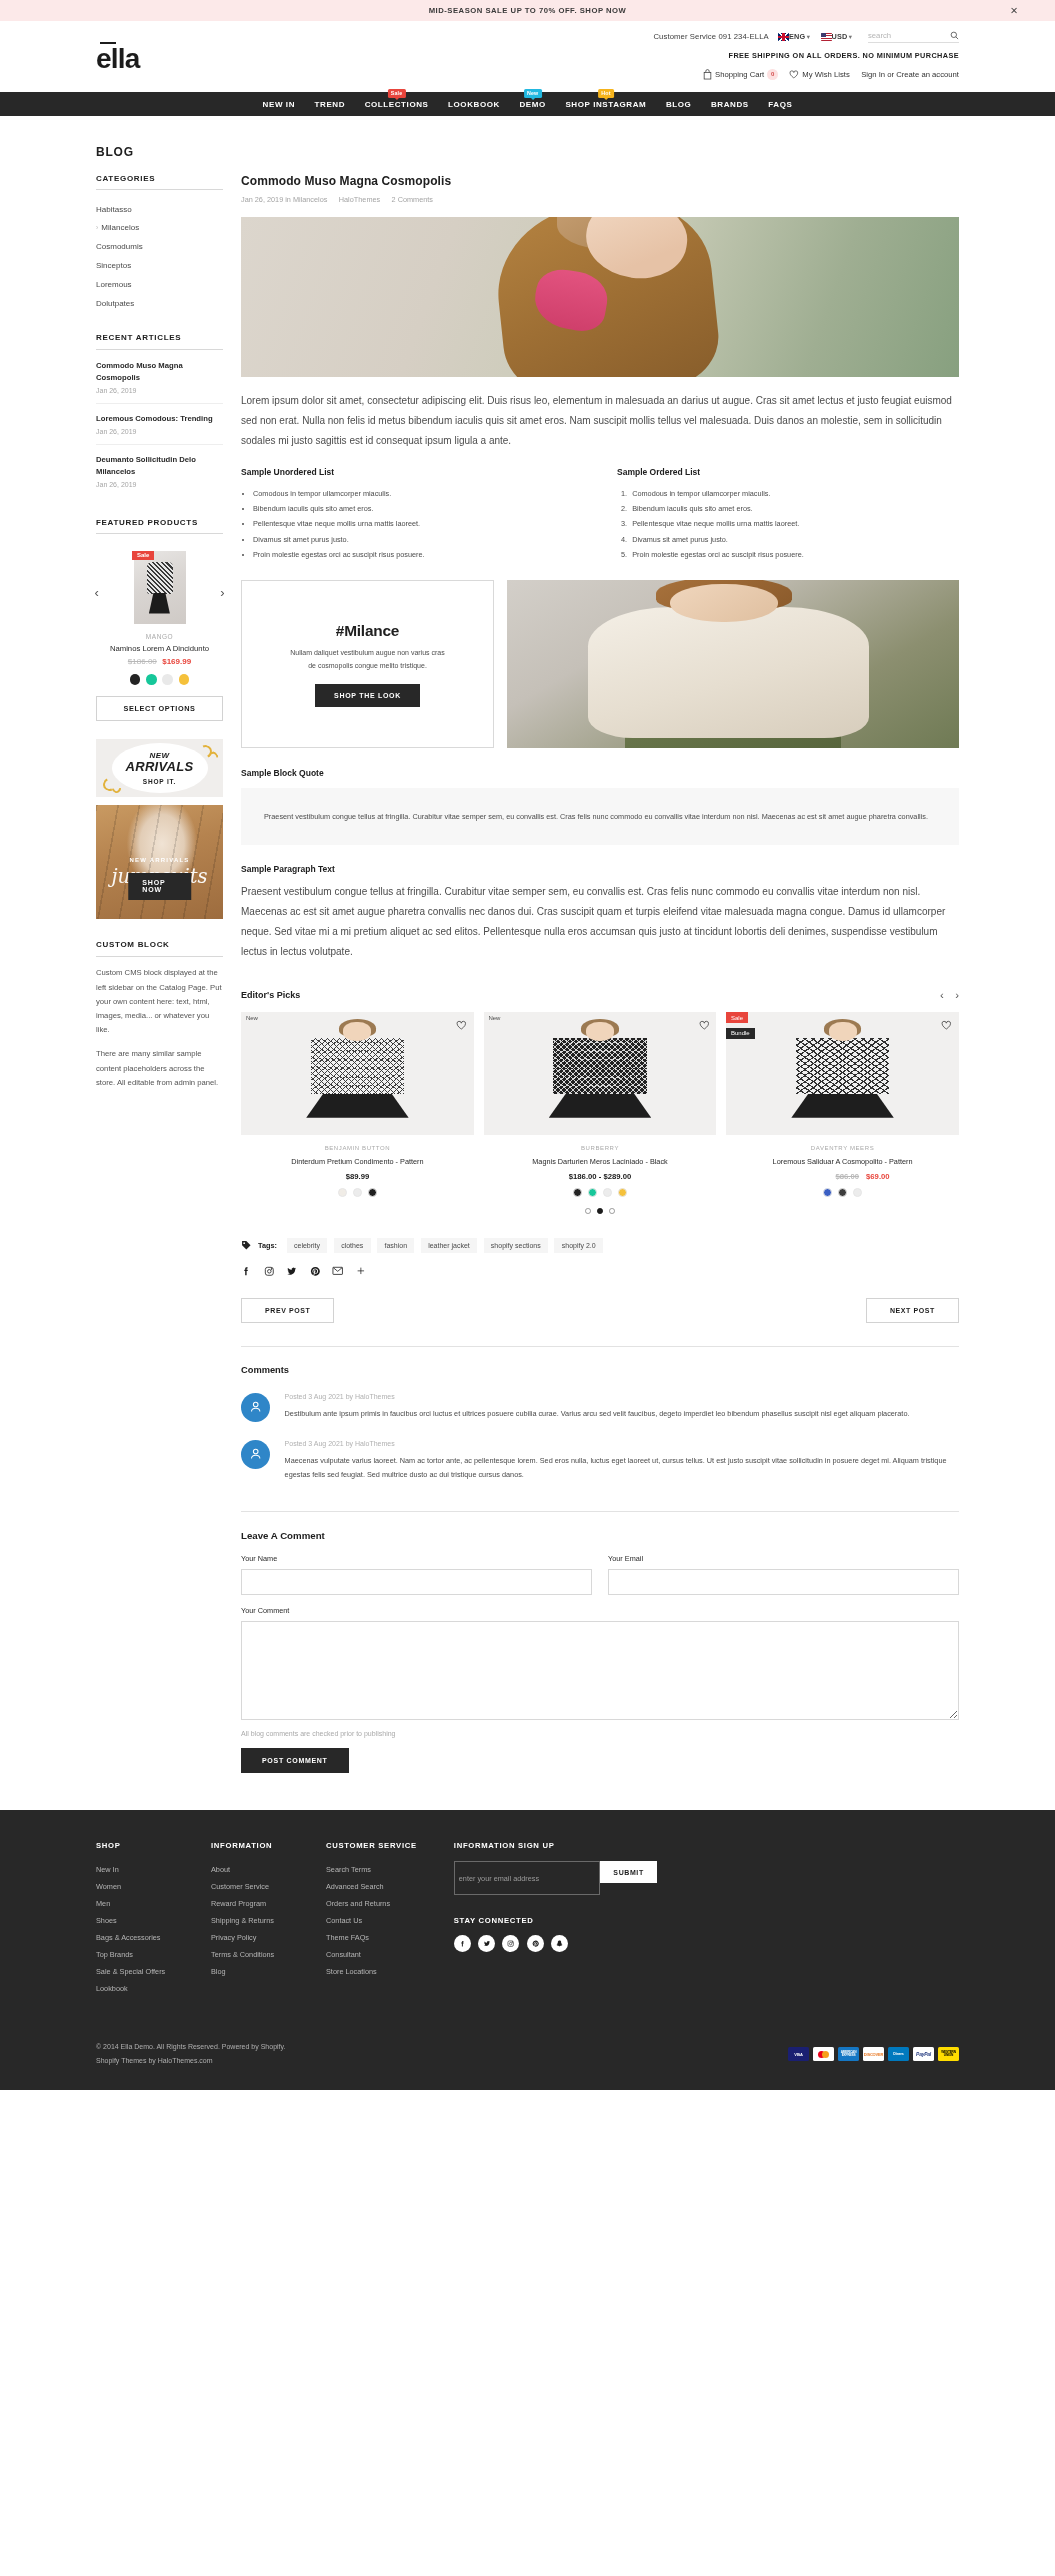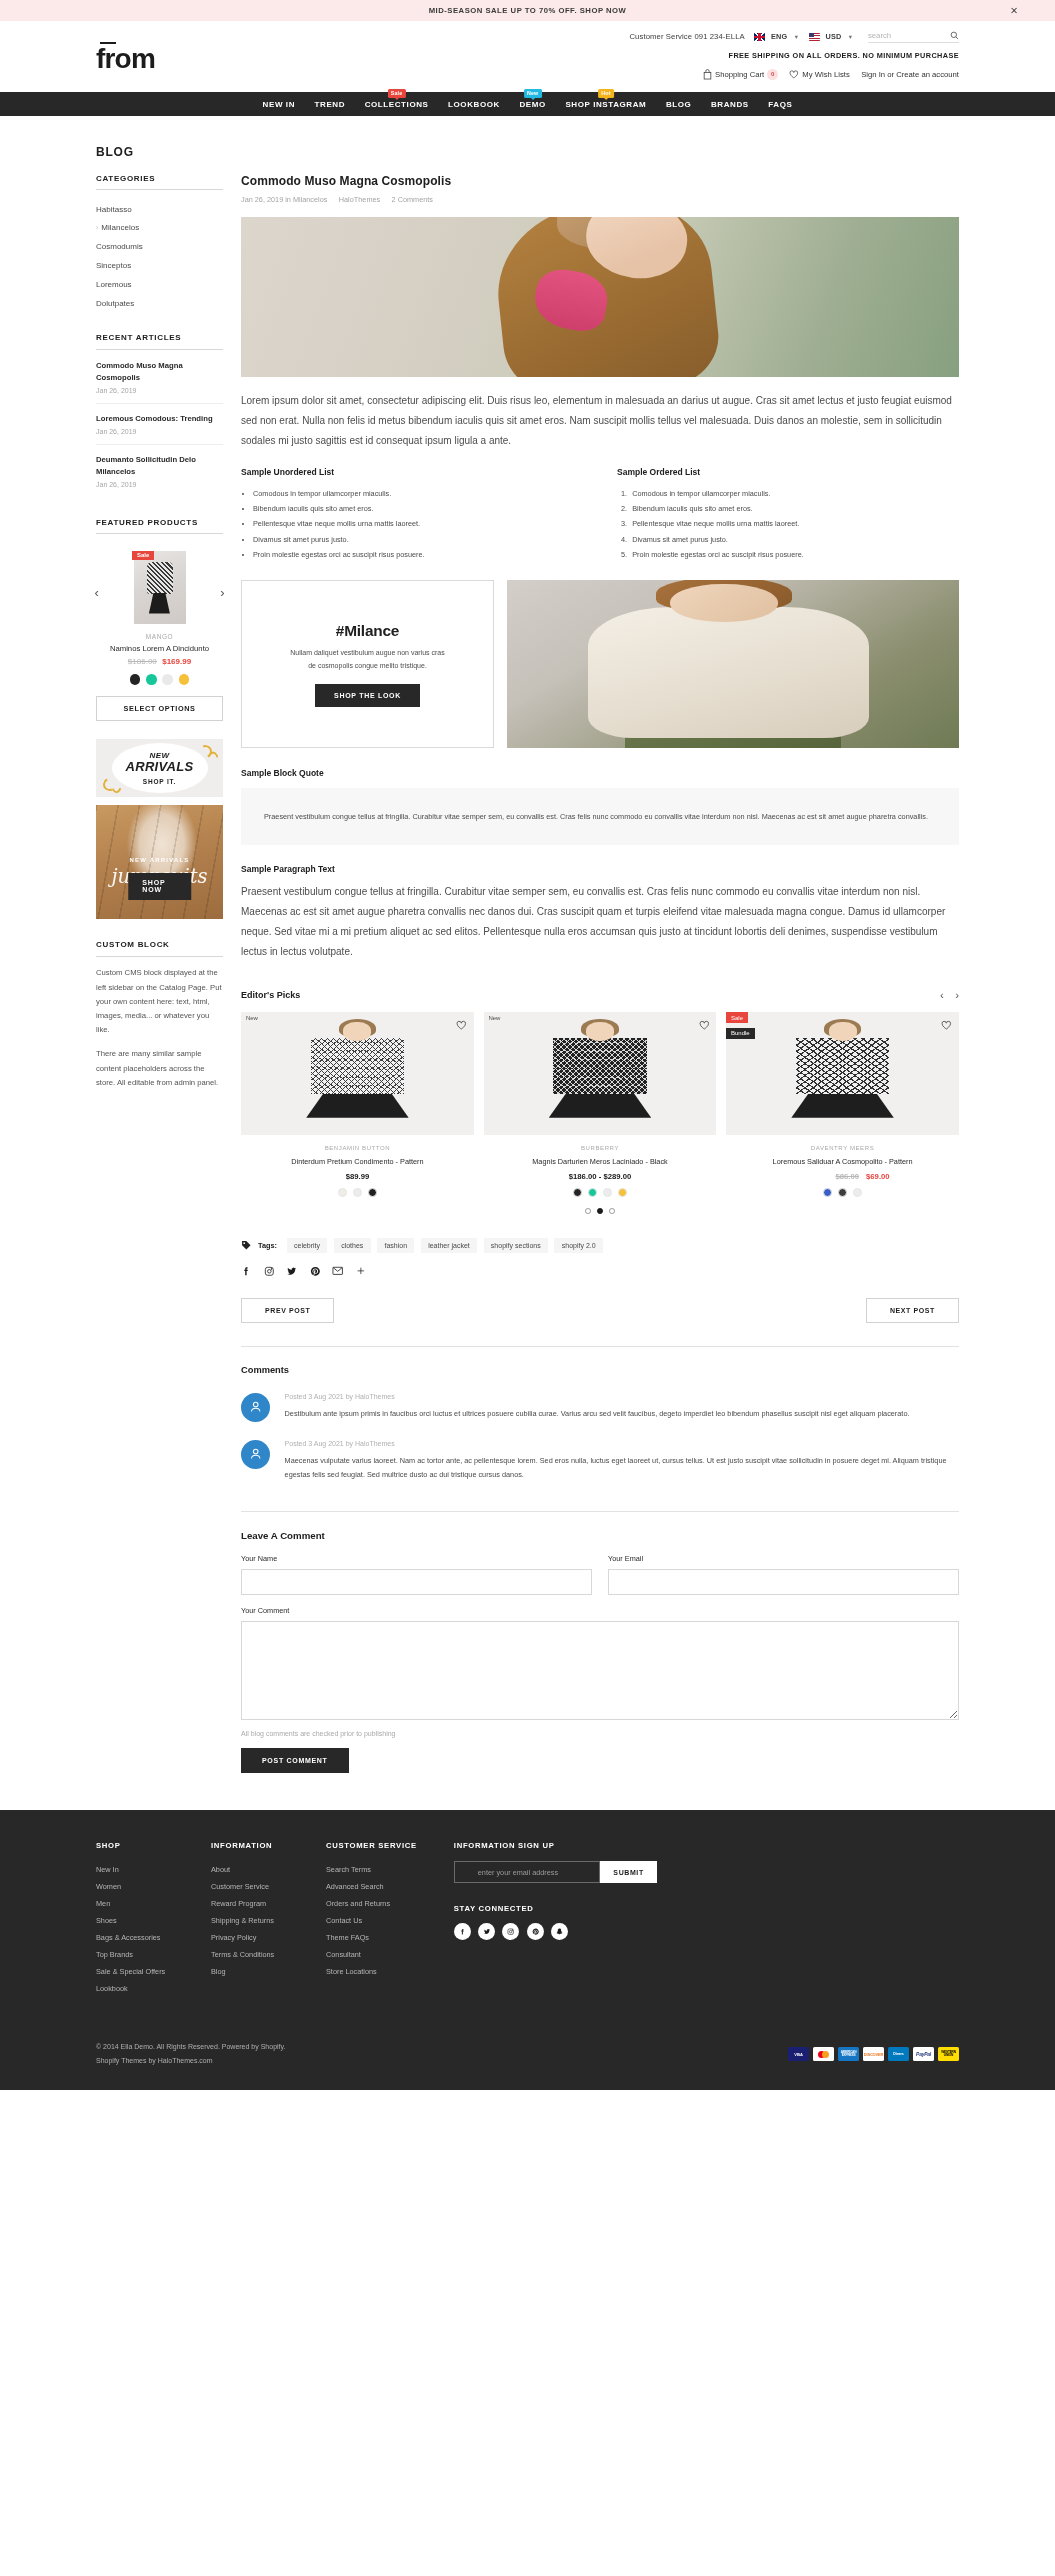--- a/index.html
+++ b/index.html
@@ -50,21 +50,21 @@
     align-items: center;
     gap: 9.7px;
     padding-top: 9.7px;
     font-size: 7.7px;
     color: #3c3c3c;
   }
   .cs-phone { letter-spacing: 0.1px; }
   .lang-sel, .cur-sel {
     display: flex;
     align-items: center;
-    gap: 6px;
+    gap: 0;
     font-weight: 700;
     font-size: 7.3px;
     letter-spacing: 0.2px;
     cursor: pointer;
   }
   .flag {
     width: 10.6px; height: 7.3px;
     display: inline-block;
     border-radius: 0.8px;
     position: relative;
@@ -825,27 +825,27 @@
   .f-col li {
     font-size: 7.3px;
     color: #b5b5b5;
     padding: 4px 0;
     cursor: pointer;
   }
   .f-news { flex: 1; max-width: 203px; }
   .news-row { display: flex; }
   .news-input {
     flex: 1;
-    height: 22px;
+    height: 34px;
     background: transparent;
     border: 0.8px solid #6a6a6a;
     color: #ddd;
     font-family: inherit;
     font-size: 7.3px;
-    padding: 0 23px;
+    padding: 0 4px;
     outline: none;
   }
   .news-input::placeholder { color: #9b9b9b; }
   .news-btn {
     background: #fff;
     color: #1c1c1c;
     border: none;
     font-family: inherit;
     font-size: 7px;
     font-weight: 700;
@@ -922,21 +922,21 @@
       <input type="text" placeholder="search" style="">
       <svg class="search-ic" viewBox="0 0 20 20" fill="none" stroke="#333" stroke-width="1.6">
         <circle cx="8.5" cy="8.5" r="6"></circle>
           <line x1="13" y1="13" x2="18" y2="18"></line>
       </svg>
     </div>
   </div>
 
   <div class="logo">
     <span class="bar"></span>
-    <span>from</span>
+    <span>ella</span>
   </div>
 
   <div class="free-ship">FREE SHIPPING ON ALL ORDERS. NO MINIMUM PURCHASE</div>
 
   <div class="header-acts">
     <div class="hact">
       <svg width="9" height="10.6" viewBox="0 0 16 19" fill="none" stroke="#333" stroke-width="1.3">
         <rect x="2" y="6" width="12" height="12"></rect>
           <path d="M5 6V4a3 3 0 0 1 6 0v2"></path>
       </svg>

